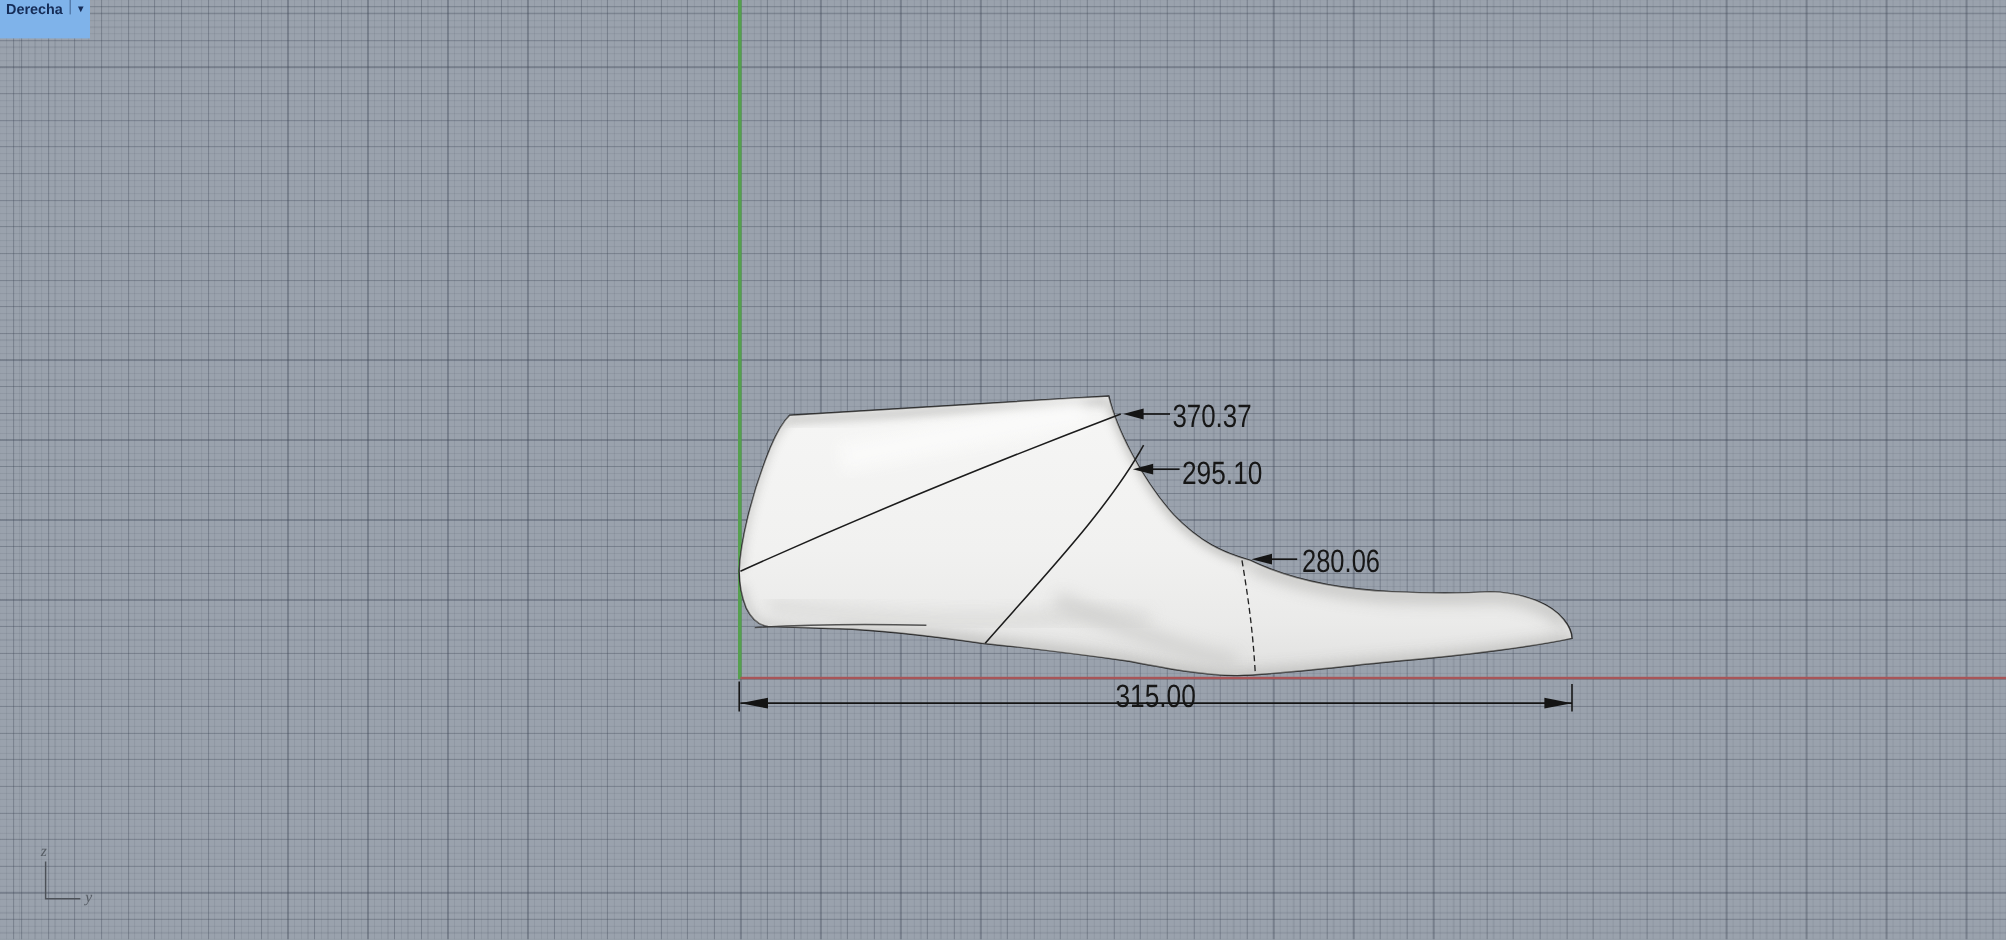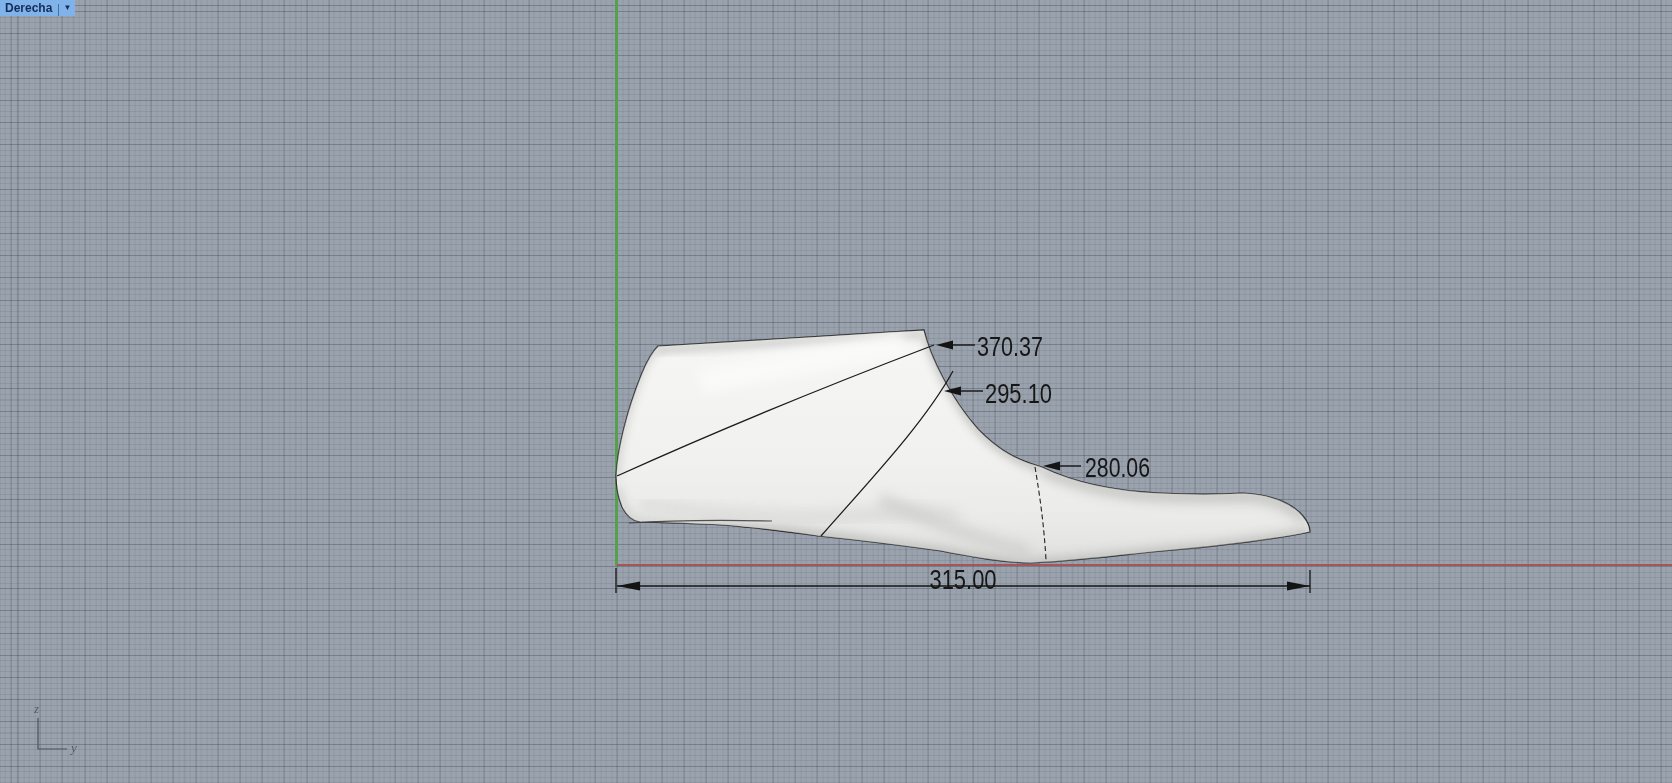--- a/index.html
+++ b/index.html
@@ -32,24 +32,24 @@
   .axis-red {
     position: absolute;
     left: 617px; top: 564px;
     width: 1055px; height: 2px;
     background: #a85558;
   }
   
   .vtab {
     position: absolute;
     left: 0; top: 0;
-    height: 16px;
+    height: 32px;
     background: #7fb3ea;
     display: flex;
-    align-items: flex-end;
+    align-items: flex-start;
     padding: 0 3px 0 5px;
     cursor: default;
   }
   .vtab .title {
     font-size: 12px;
     font-weight: bold;
     color: #152c57;
     line-height: 16px;
     white-space: nowrap;
   }

